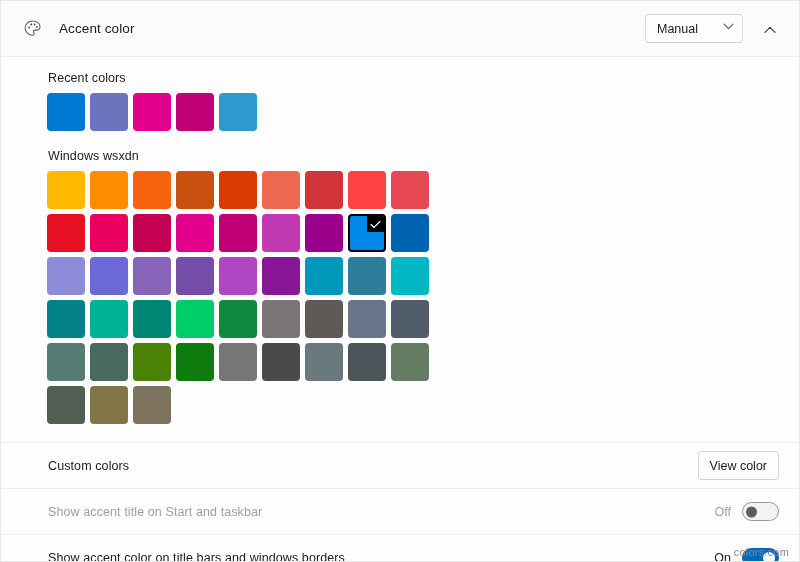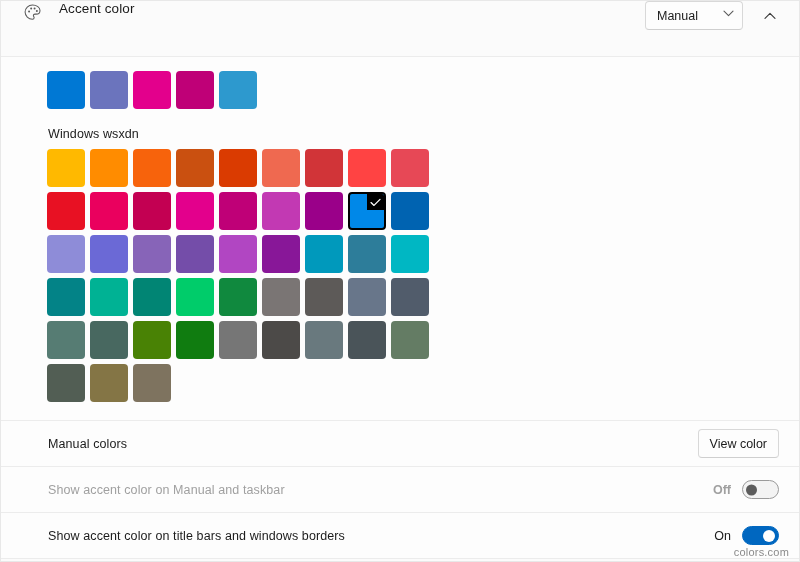--- a/index.html
+++ b/index.html
@@ -24,20 +24,21 @@
     border: 1px solid #e8e8e8;
     position: relative;
     overflow: hidden;
   }
 
   
   .card-header {
     height: 56px;
     box-sizing: border-box;
     display: flex;
+    align-items: center;
     padding: 0 14px 0 20px;
     background: #fbfbfb;
     border-bottom: 1px solid #ececec;
   }
   .header-icon {
     width: 22px;
     height: 22px;
     flex: 0 0 22px;
     margin-right: 16px;
     display: flex;
@@ -144,21 +145,21 @@
     border-bottom: 1px solid #ececec;
   }
   .setting-row:last-child { border-bottom: none; }
   .setting-label {
     font-size: 12.5px;
     color: #1b1b1b;
     flex: 1 1 auto;
     letter-spacing: 0.1px;
   }
   .setting-row.disabled .setting-label { color: #a0a0a0; }
-  .setting-row.disabled .toggle-state { color: #a0a0a0; font-weight: bold; }
+  .setting-row.disabled .toggle-state { color: #a0a0a0; }
 
   .view-colors-btn {
     box-sizing: border-box;
     height: 29px;
     padding: 0 11px;
     border: 1px solid #d8d8d8;
     border-bottom-color: #cfcfcf;
     border-radius: 4px;
     background: #fdfdfd;
     font-size: 12.5px;
@@ -246,20 +247,21 @@
       <span>
         <svg width="12" height="8" viewBox="0 0 12 8">
             <path d="M1 6.3L6 1.4 11 6.3" stroke="#3a3a3a" stroke-width="1.15" fill="none" stroke-linecap="round" stroke-linejoin="round"></path>
           </svg>
       </span>
     </div>
   </div>
 
   <div class="card-body">
 
+    <div class="section-label">Recent colors</div>
     <div class="swatch-row recent-row" id="recent-row">
         <div class="swatch" style="background: rgb(0, 120, 212);"></div>
         <div class="swatch" style="background: rgb(107, 116, 189);"></div>
         <div class="swatch" style="background: rgb(227, 0, 140);"></div>
         <div class="swatch" style="background: rgb(191, 0, 119);"></div>
         <div class="swatch" style="background: rgb(45, 153, 206);"></div>
       </div>
 
     <div class="section-label">Windows wsxdn</div>
     <div class="grid" id="windows-grid">
@@ -315,26 +317,26 @@
         <div class="swatch" style="background: rgb(74, 84, 89);"></div>
         <div class="swatch" style="background: rgb(100, 124, 100);"></div>
         <div class="swatch" style="background: rgb(82, 94, 84);"></div>
         <div class="swatch" style="background: rgb(132, 117, 69);"></div>
         <div class="swatch" style="background: rgb(126, 115, 95);"></div>
       </div>
 
   </div>
 
   <div class="setting-row">
-    <span class="setting-label">Manual colors</span>
+    <span class="setting-label">Custom colors</span>
     <div class="view-colors-btn">View color</div>
   </div>
 
   <div class="setting-row disabled">
-    <span class="setting-label">Show accent color on Manual and taskbar</span>
+    <span class="setting-label">Show accent title on Start and taskbar</span>
     <div class="toggle-wrap">
       <span class="toggle-state">Off</span>
       <div class="toggle">
         <span class="knob"></span>
       </div>
     </div>
   </div>
 
   <div class="setting-row">
     <span class="setting-label">Show accent color on title bars and windows borders</span>

